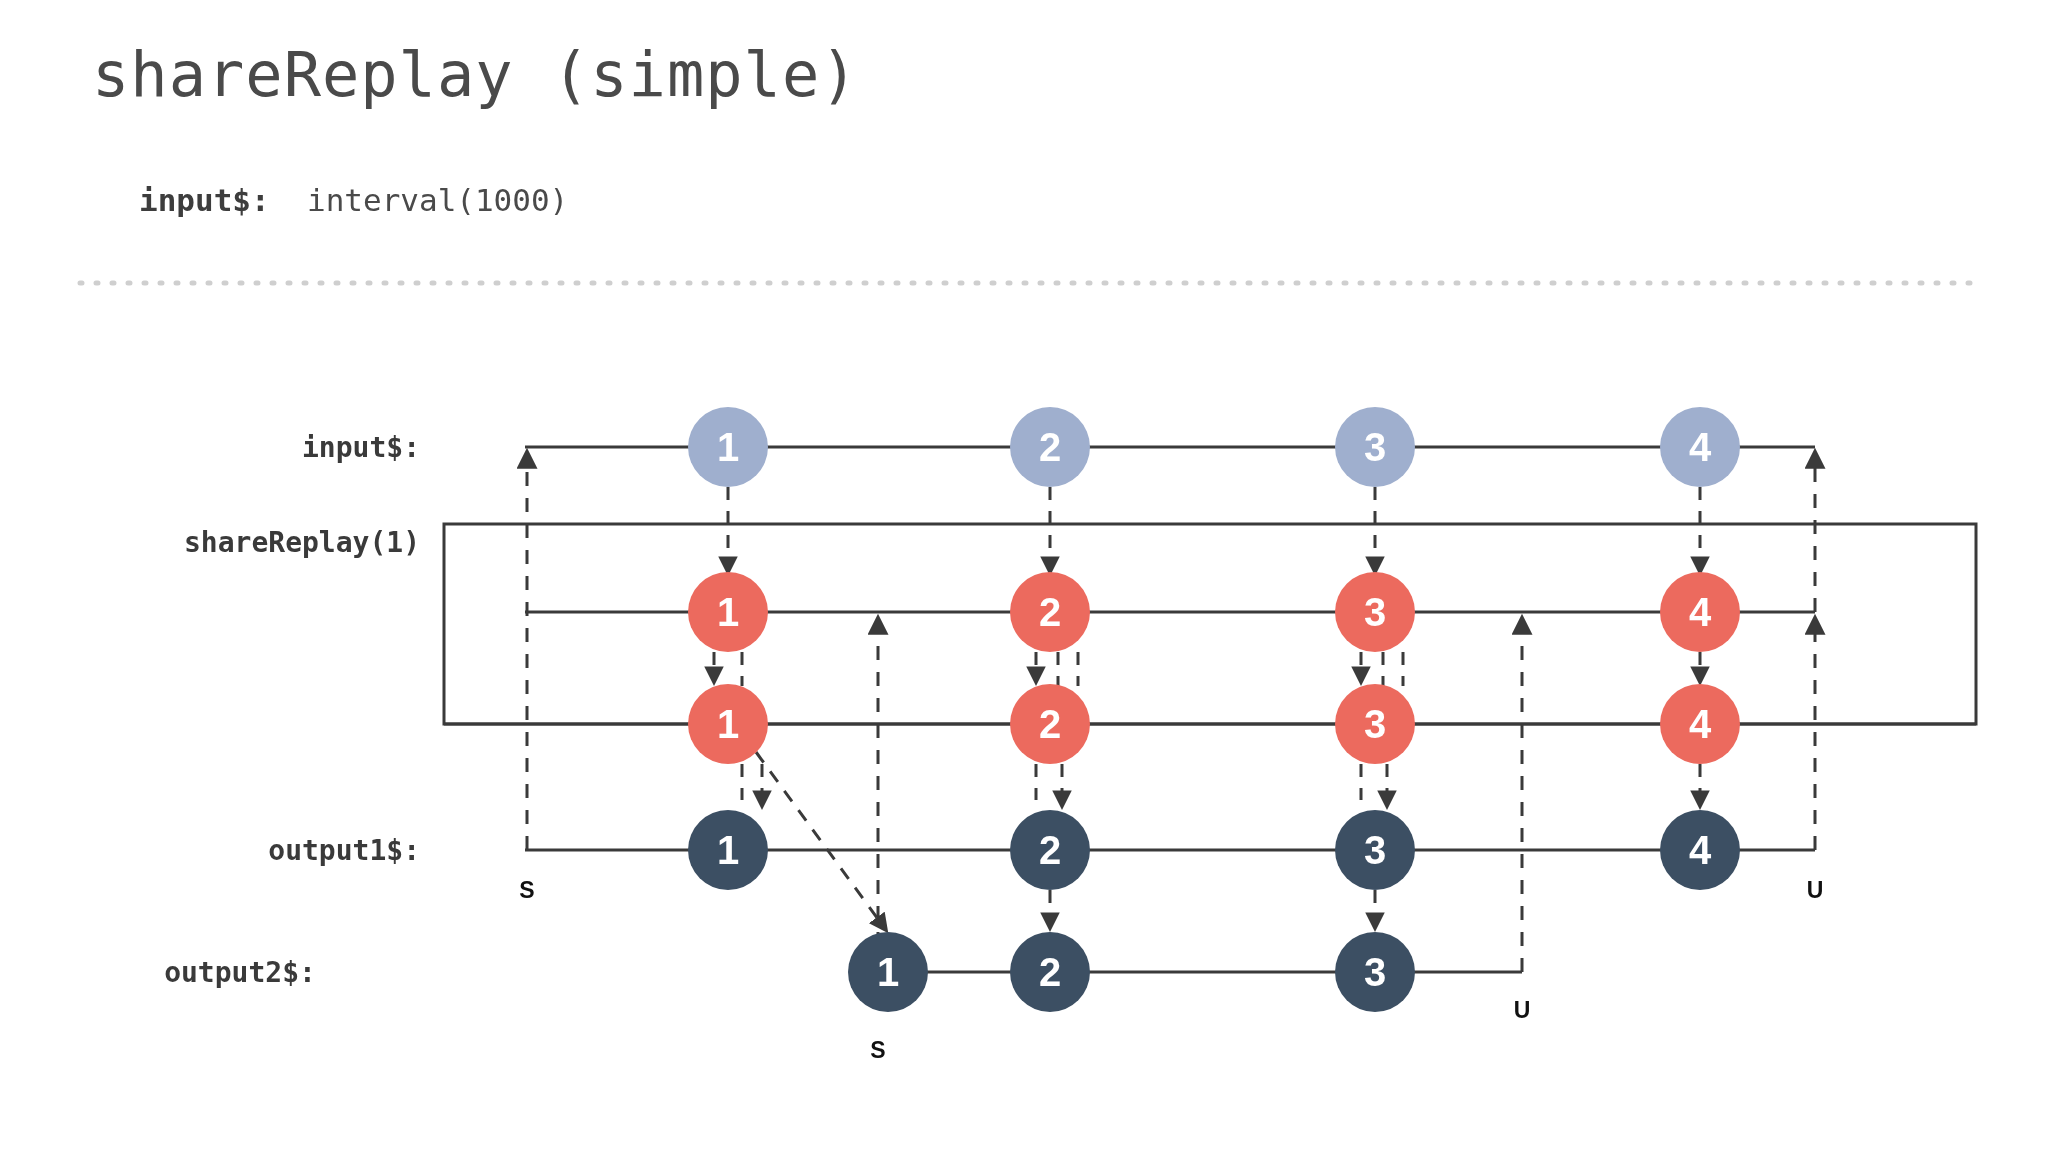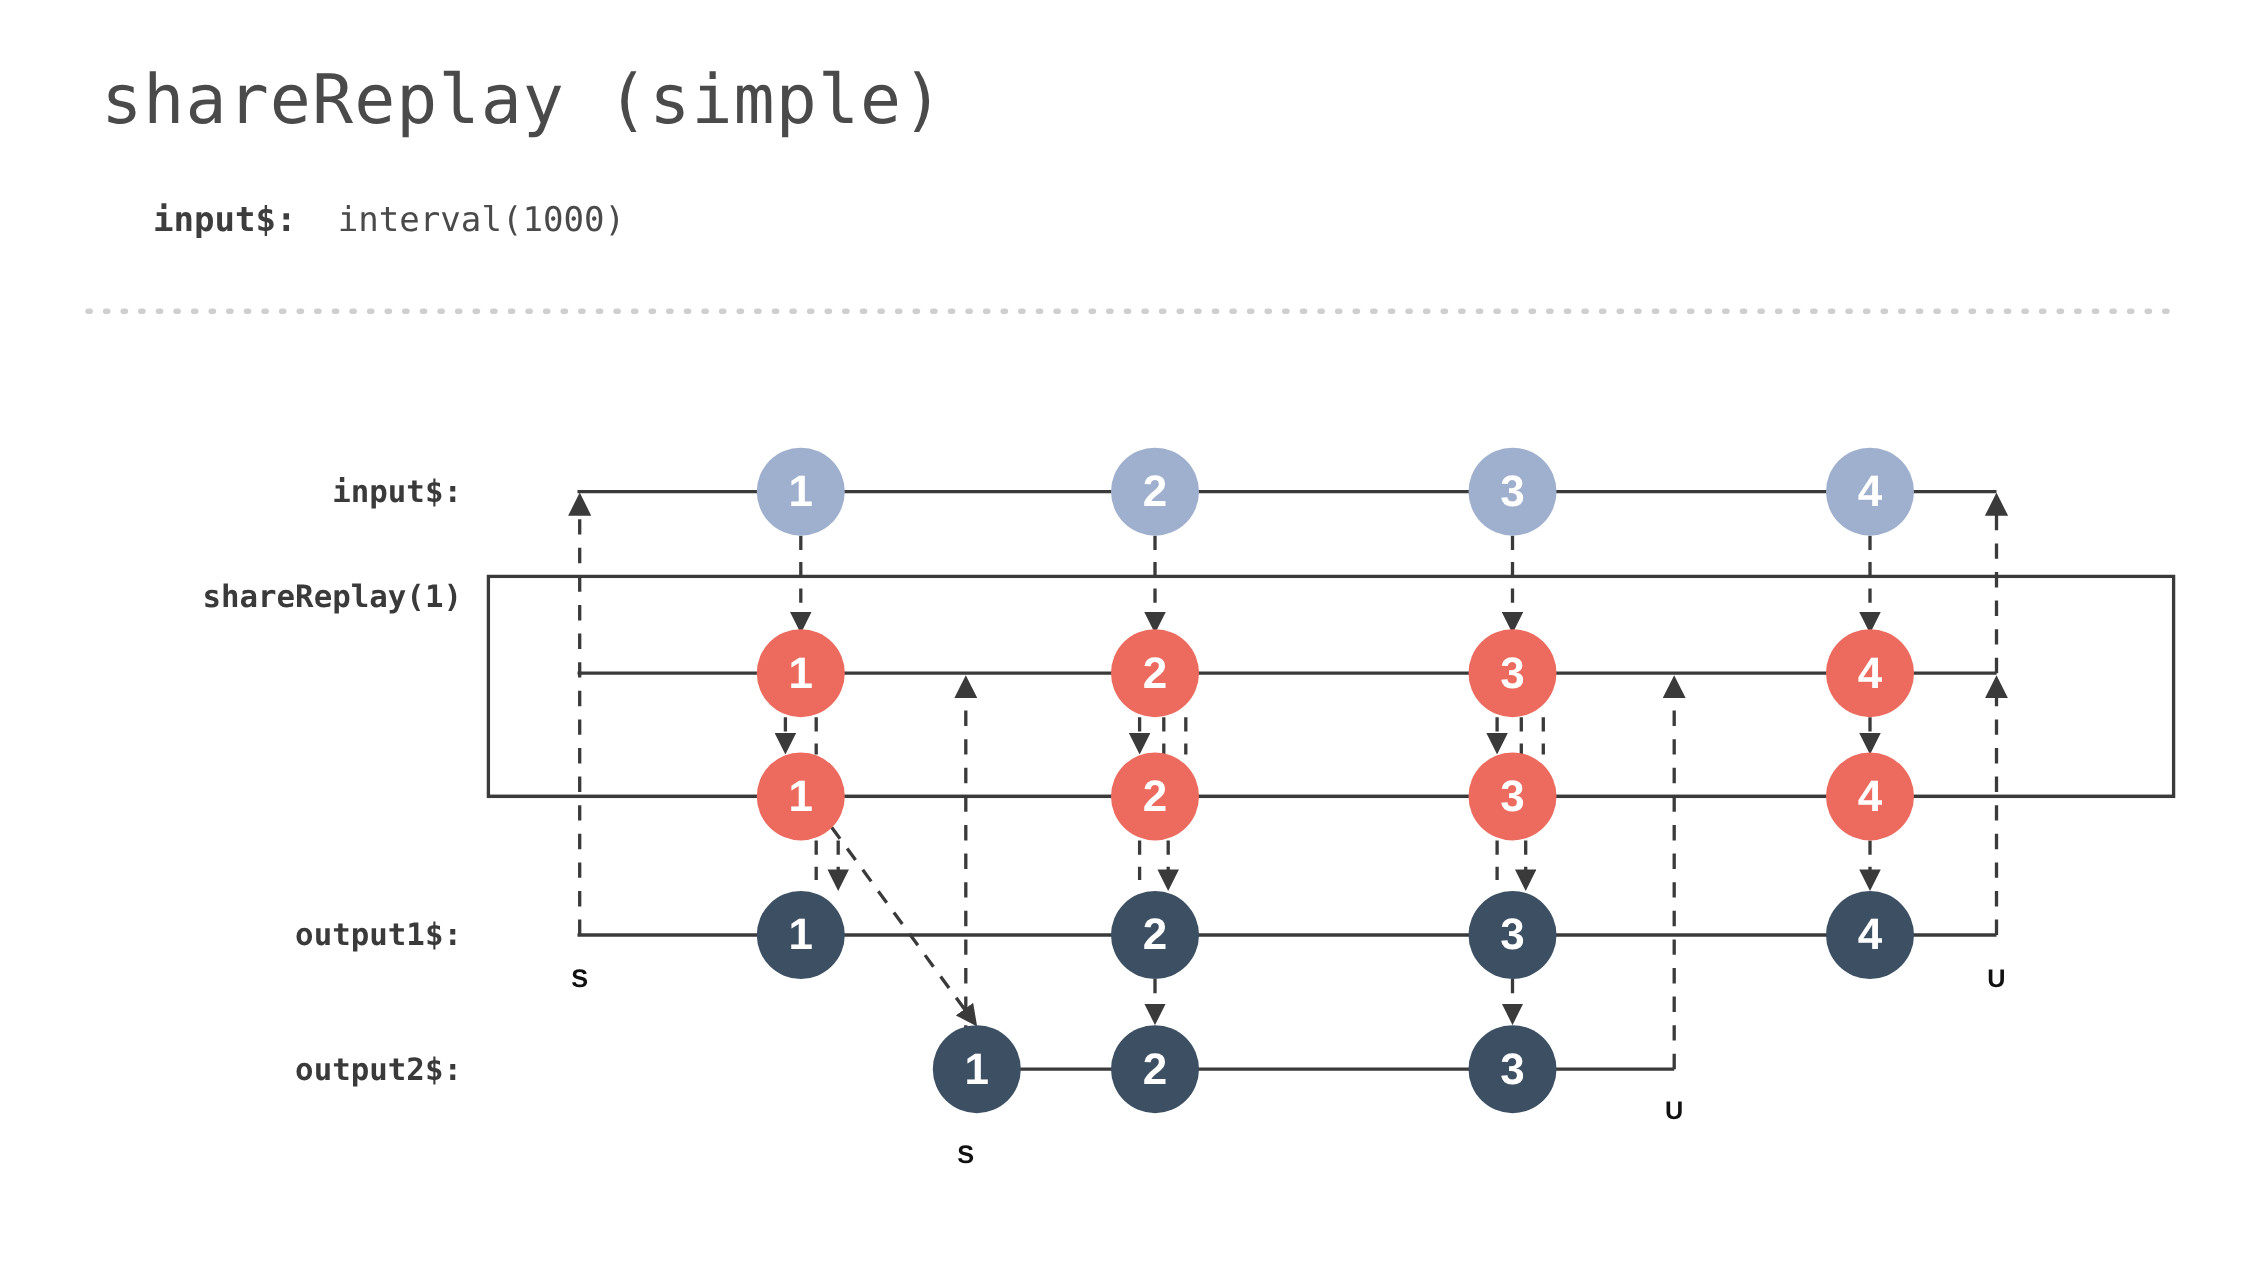--- a/index.html
+++ b/index.html
@@ -1,20 +1,20 @@
 <!DOCTYPE html>
 <html><head>
 <meta charset="utf-8">
 <style>
   html,body{margin:0;padding:0;background:#ffffff;}
   body{width:2048px;height:1152px;position:relative;overflow:hidden;
        font-family:"DejaVu Sans Mono","Liberation Mono",monospace;}
   #stage{position:absolute;left:0;top:0;width:2048px;height:1152px;}
   #title{position:absolute;left:92px;top:38px;font-size:62px;color:#4a4a4a;
-         letter-spacing:1px;white-space:pre;font-weight:400;margin-top:16px;}
+         letter-spacing:1px;white-space:pre;font-weight:400;}
   #subtitle{position:absolute;left:118px;top:182px;font-size:31px;color:#3d3d3d;white-space:pre;margin-left:21px;}
   #subtitle .k{font-weight:700;}
   #subtitle .v{font-weight:400;color:#4a4a4a;}
   .rowlabel{position:absolute;font-size:28px;font-weight:700;color:#3a3a3a;
             white-space:pre;text-align:right;transform:translateY(-50%);}
   .marker{position:absolute;font-family:"Liberation Sans","DejaVu Sans",sans-serif;
           font-size:23px;font-weight:700;color:#111;transform:translate(-50%,-50%);}
   svg{position:absolute;left:0;top:0;}
   .mnum{font-family:"Liberation Sans","DejaVu Sans",sans-serif;font-size:40px;
         font-weight:700;fill:#ffffff;}
@@ -24,21 +24,21 @@
 
 <div id="stage">
 
   <div id="title">shareReplay (simple)</div>
 
   <div id="subtitle"><span class="k">input$:</span><span class="v">  <span>interval(1000)</span></span></div>
 
   <div class="rowlabel" style="left:60px;top:447px;width:360px;">input$:</div>
   <div class="rowlabel" style="left:30px;top:542px;width:390px;">shareReplay(1)</div>
   <div class="rowlabel" style="left:60px;top:850px;width:360px;">output1$:</div>
-  <div class="rowlabel" style="left:60px;top:972px;width:360px;">output2$:</div>
+  <div class="rowlabel" style="left:60px;top:972px;width:360px;text-align:center;">output2$:</div>
 
   <div class="marker" style="left:527px;top:890px;">S</div>
   <div class="marker" style="left:1815px;top:890px;">U</div>
   <div class="marker" style="left:878px;top:1050px;">S</div>
   <div class="marker" style="left:1522px;top:1010px;">U</div>
 
   <svg id="gfx" width="2048" height="1152">
     <defs>
       <marker id="ah" viewBox="0 0 10 10" refX="8" refY="5" markerWidth="7" markerHeight="7" orient="auto-start-reverse">
         <path d="M 0 0 L 10 5 L 0 10 z" fill="#3A3A3A"></path>

